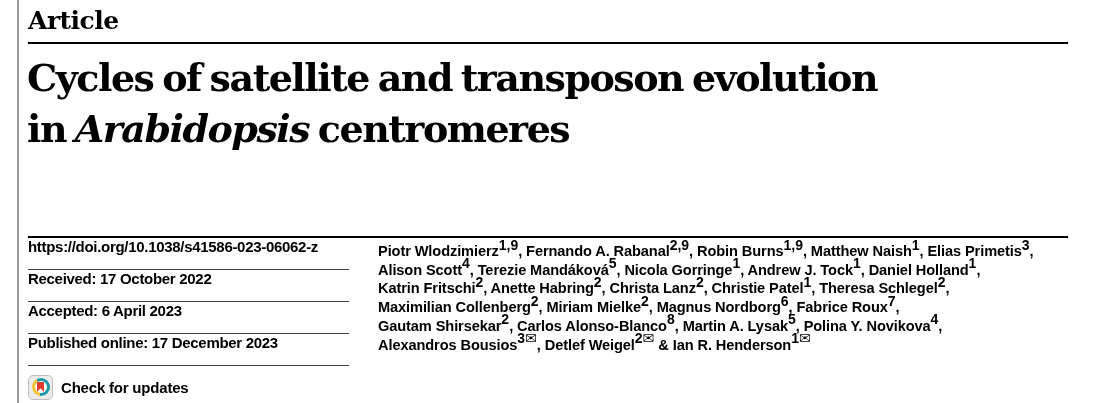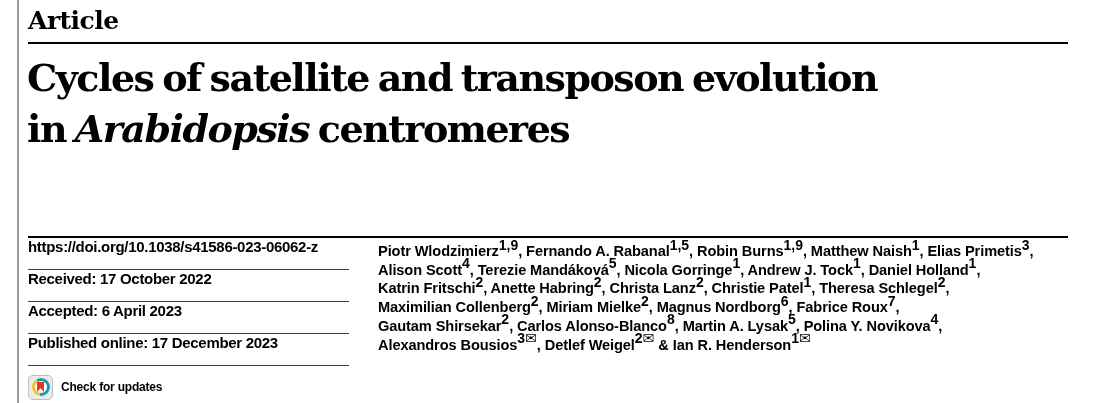--- a/index.html
+++ b/index.html
@@ -38,21 +38,21 @@
   .meta-row {
     height:32px; 
     border-bottom:1px solid var(--row-rule,#3f3f3f);
     font-size:15px; font-weight:bold; letter-spacing:-0.3px;
     white-space:nowrap; overflow:hidden;
   }
   .check-row {
     height:36px; padding-top:6px; display:flex; align-items:center; gap:8px;
     cursor:pointer;
   }
-  .check-label { font-size:12px; font-weight:bold; letter-spacing:-0.2px; }
+  .check-label { font-size:15px; font-weight:bold; letter-spacing:-0.2px; }
   .cm-badge {
     width:25px; height:25px; border-radius:5px;
     background:var(--badge-bg,#ebebeb); border:1px solid #bfbfbf;
     display:flex; align-items:center; justify-content:center; flex:0 0 auto;
   }
   .cm-circle {
     width:18px; height:18px; border-radius:50%;
     background:conic-gradient(var(--crossmark-teal,#1b9aaa) 0deg 190deg,
                var(--crossmark-yellow,#f2c335) 190deg 330deg,
                var(--crossmark-teal,#1b9aaa) 330deg 360deg);
@@ -106,21 +106,21 @@
           <span class="cm-inner">
             <span class="cm-bookmark"></span>
           </span>
         </span>
       </span>
       <span class="check-label">Check for updates</span>
     </div>
   </div>
 
   <div class="right-col authors">
-      <div class="author-line">Piotr Wlodzimierz<sup>1,9</sup>, Fernando A. Rabanal<sup>1,5</sup>, Robin Burns<sup>1,9</sup>, Matthew Naish<sup>1</sup>, Elias Primetis<sup>3</sup>,</div>
+      <div class="author-line">Piotr Wlodzimierz<sup>1,9</sup>, Fernando A. Rabanal<sup>2,9</sup>, Robin Burns<sup>1,9</sup>, Matthew Naish<sup>1</sup>, Elias Primetis<sup>3</sup>,</div>
       <div class="author-line">Alison Scott<sup>4</sup>, Terezie Mandáková<sup>5</sup>, Nicola Gorringe<sup>1</sup>, Andrew J. Tock<sup>1</sup>, Daniel Holland<sup>1</sup>,</div>
       <div class="author-line">Katrin Fritschi<sup>2</sup>, Anette Habring<sup>2</sup>, Christa Lanz<sup>2</sup>, Christie Patel<sup>1</sup>, Theresa Schlegel<sup>2</sup>,</div>
       <div class="author-line">Maximilian Collenberg<sup>2</sup>, Miriam Mielke<sup>2</sup>, Magnus Nordborg<sup>6</sup>, Fabrice Roux<sup>7</sup>,</div>
       <div class="author-line">Gautam Shirsekar<sup>2</sup>, Carlos Alonso-Blanco<sup>8</sup>, Martin A. Lysak<sup>5</sup>, Polina Y. Novikova<sup>4</sup>,</div>
       <div class="author-line">Alexandros Bousios<sup>3✉</sup>, Detlef Weigel<sup>2✉</sup> &amp; Ian R. Henderson<sup>1✉</sup></div>
     </div>
 
 </div>
 
 </body></html>

